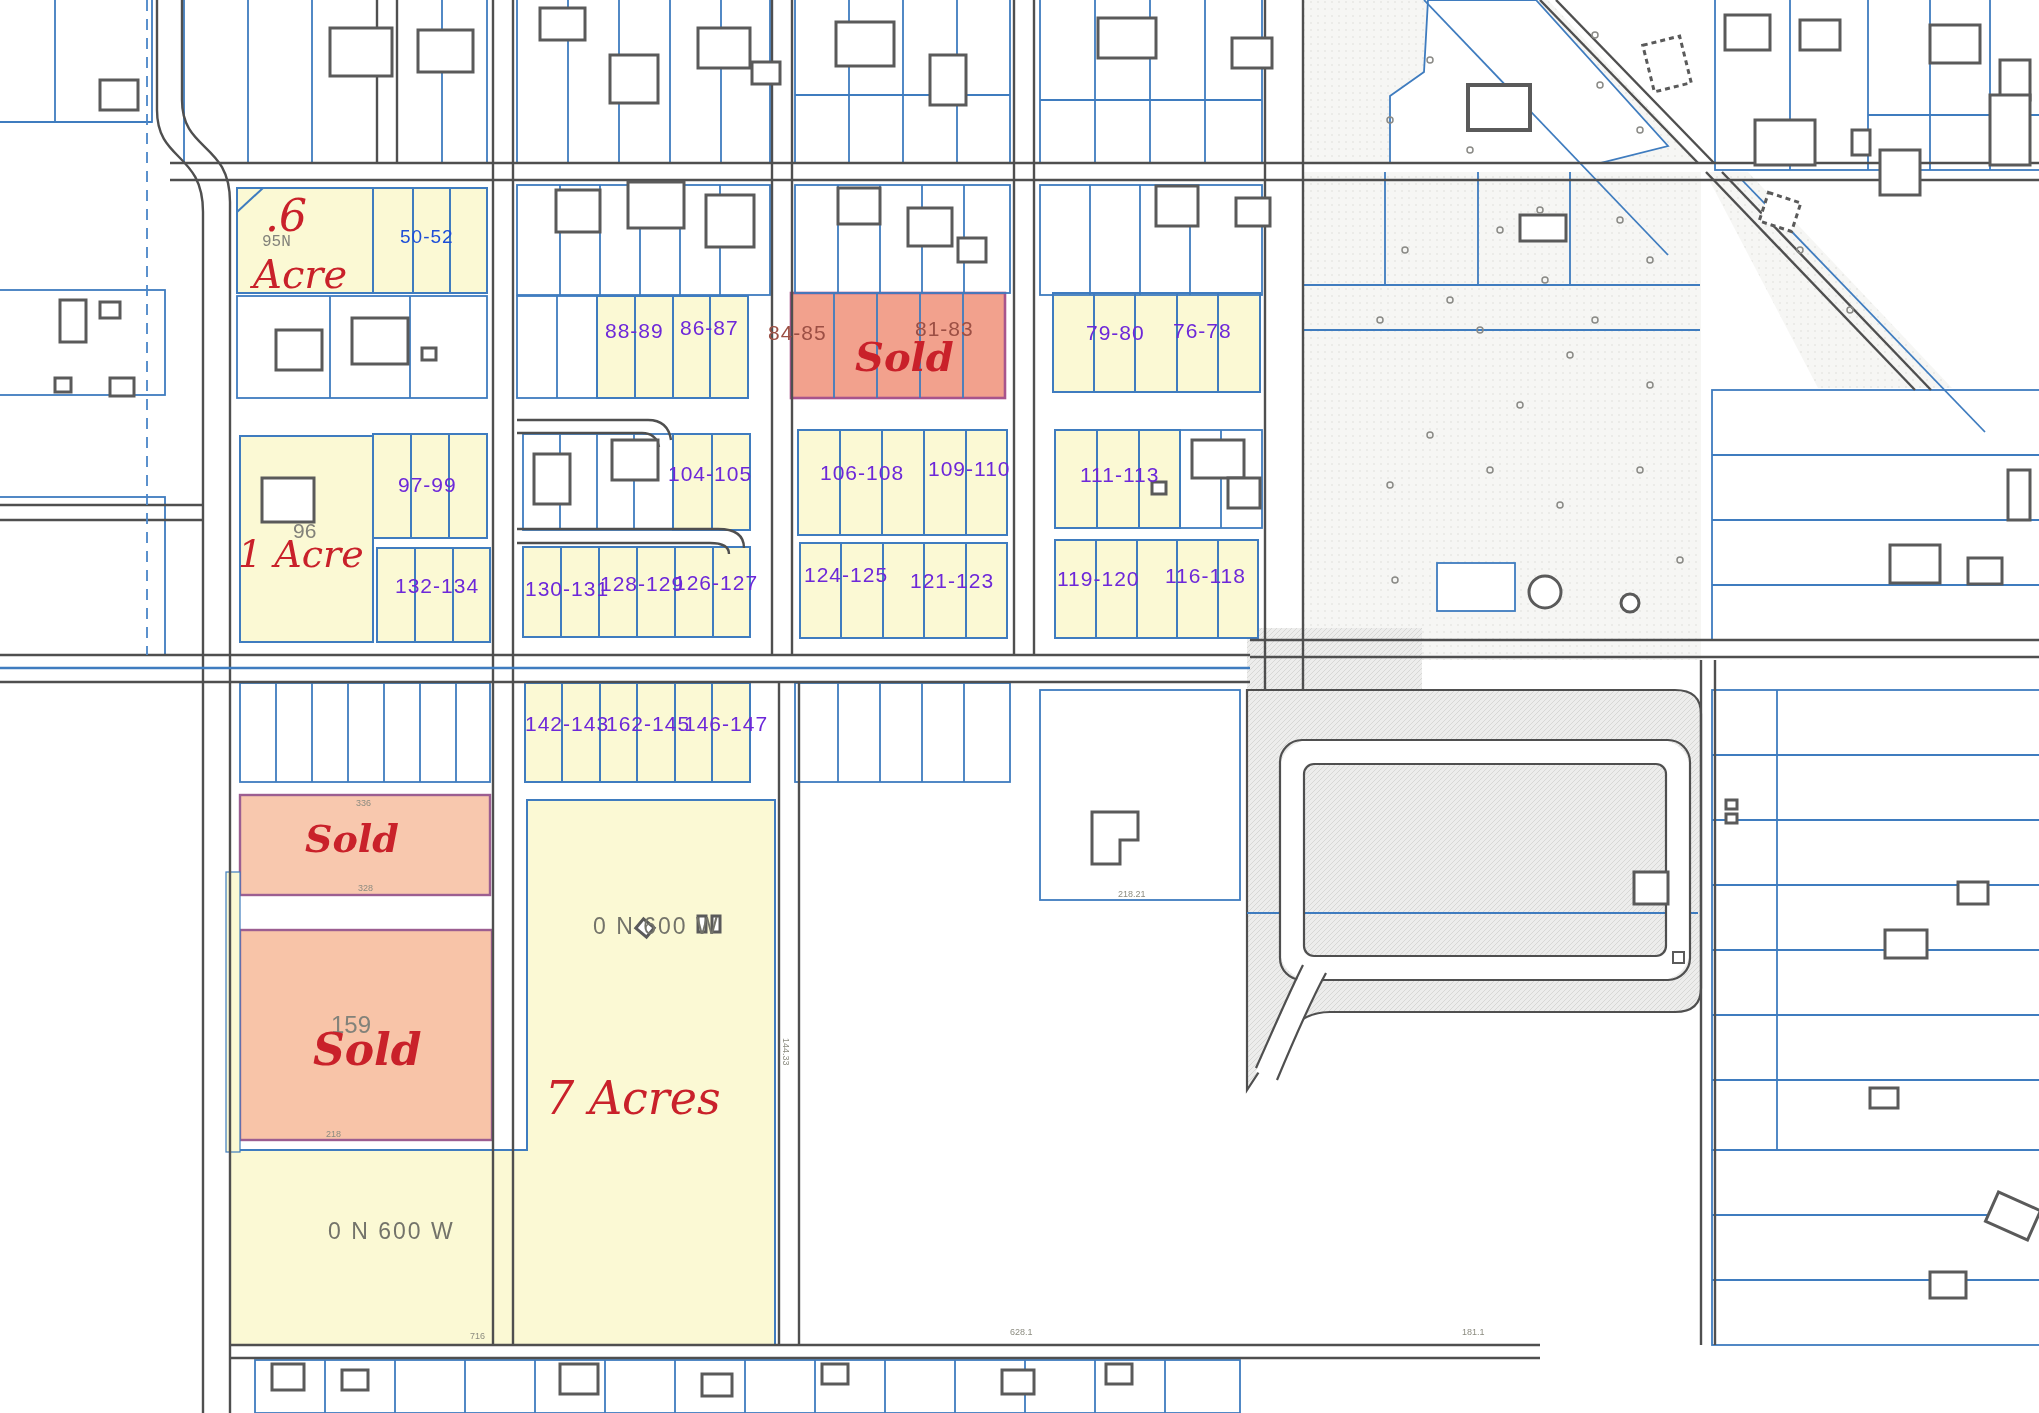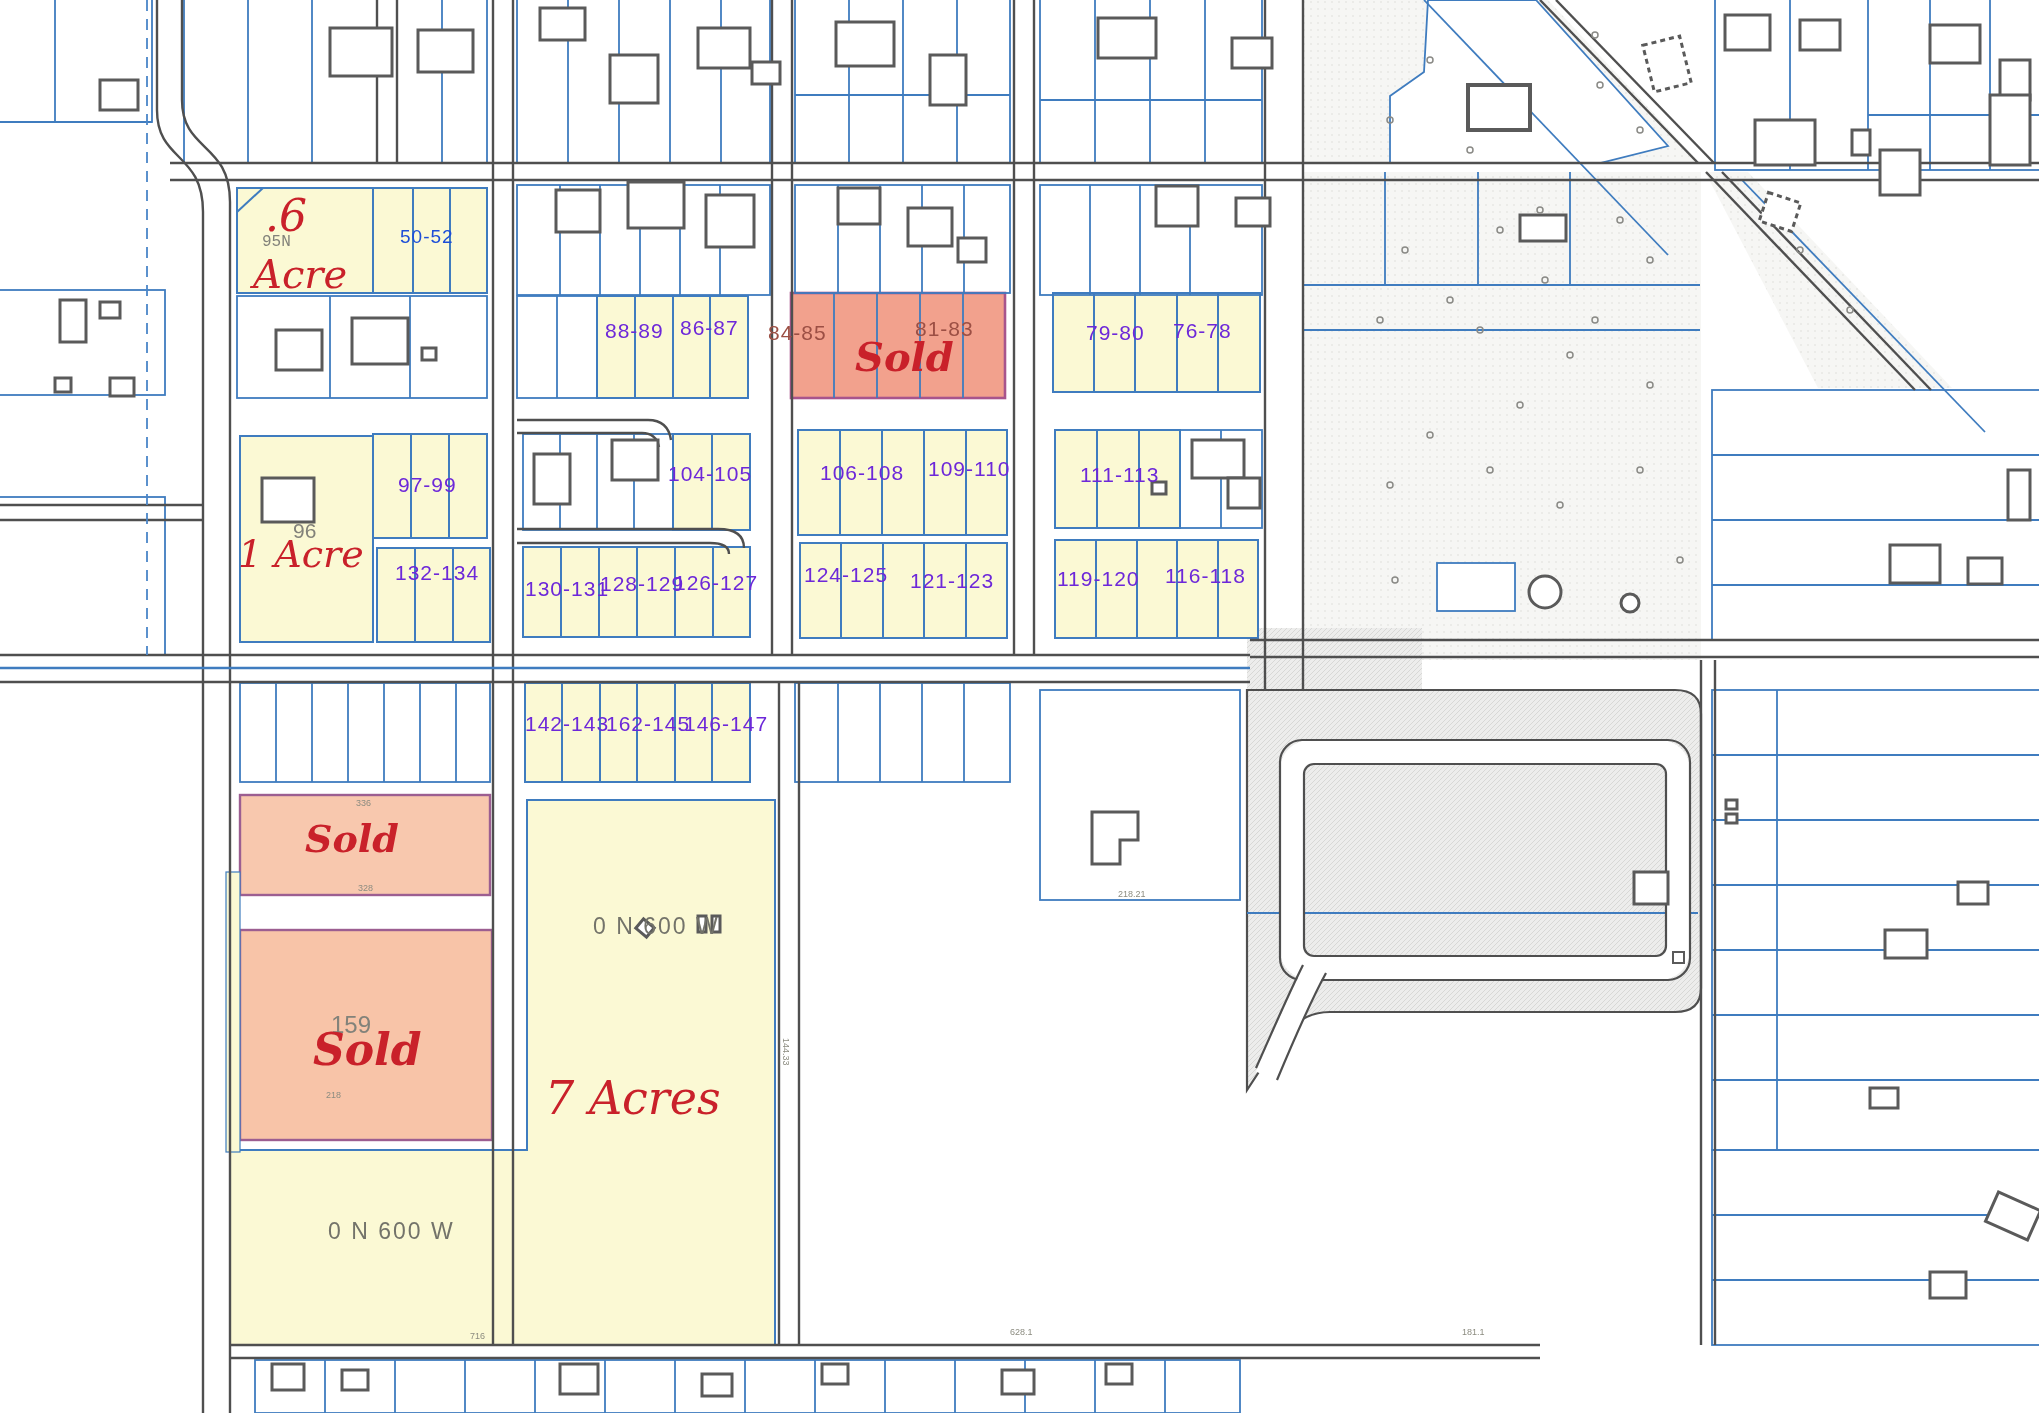--- a/index.html
+++ b/index.html
@@ -454,21 +454,21 @@
 <div class="lbl lot" style="left:680px;top:317px;">86-87</div>
 <div class="lbl onred" style="left:768px;top:322px;">84-85</div>
 <div class="lbl onred" style="left:915px;top:318px;">81-83</div>
 <div class="lbl red bold" style="left:855px;top:337px;font-size:40px;">Sold</div>
 <div class="lbl lot" style="left:1086px;top:322px;">79-80</div>
 <div class="lbl lot" style="left:1173px;top:320px;">76-78</div>
 
 <div class="lbl lot" style="left:398px;top:474px;">97-99</div>
 <div class="lbl gray-id" style="left:293px;top:520px;font-size:21px;">96</div>
 <div class="lbl red" style="left:238px;top:535px;font-size:38px;">1 Acre</div>
-<div class="lbl lot" style="left:395px;top:562px;">132-134</div>
+<div class="lbl lot" style="left:395px;top:575px;">132-134</div>
 
 <div class="lbl lot" style="left:668px;top:463px;">104-105</div>
 <div class="lbl lot" style="left:820px;top:462px;">106-108</div>
 <div class="lbl lot" style="left:928px;top:458px;">109-110</div>
 <div class="lbl lot" style="left:1080px;top:464px;">111-113</div>
 
 <div class="lbl lot" style="left:525px;top:578px;">130-131</div>
 <div class="lbl lot" style="left:600px;top:573px;">128-129</div>
 <div class="lbl lot" style="left:674px;top:572px;">126-127</div>
 <div class="lbl lot" style="left:804px;top:564px;">124-125</div>
@@ -479,21 +479,21 @@
 <div class="lbl lot" style="left:525px;top:713px;">142-143</div>
 <div class="lbl lot" style="left:606px;top:713px;">162-145</div>
 <div class="lbl lot" style="left:684px;top:713px;">146-147</div>
 
 <div class="lbl red bold" style="left:305px;top:820px;font-size:38px;">Sold</div>
 <div class="lbl tiny" style="left:356px;top:799px;">336</div>
 <div class="lbl tiny" style="left:358px;top:884px;">328</div>
 
 <div class="lbl gray-id" style="left:331px;top:1013px;font-size:24px;">159</div>
 <div class="lbl red bold" style="left:313px;top:1028px;font-size:44px;">Sold</div>
-<div class="lbl tiny" style="left:326px;top:1091px;">218</div>
+<div class="lbl tiny" style="left:326px;top:1130px;">218</div>
 
 <div class="lbl street" style="left:593px;top:915px;">0 N 600 W</div>
 <div class="lbl red" style="left:545px;top:1075px;font-size:46px;">7 Acres</div>
 <div class="lbl street" style="left:328px;top:1220px;">0 N 600 W</div>
 
 <div class="lbl tiny" style="left:1118px;top:890px;">218.21</div>
 <div class="lbl tiny vert" style="left:781px;top:1038px;">144.33</div>
 <div class="lbl tiny" style="left:470px;top:1332px;">716</div>
 <div class="lbl tiny" style="left:1010px;top:1328px;">628.1</div>
 <div class="lbl tiny" style="left:1462px;top:1328px;">181.1</div>

